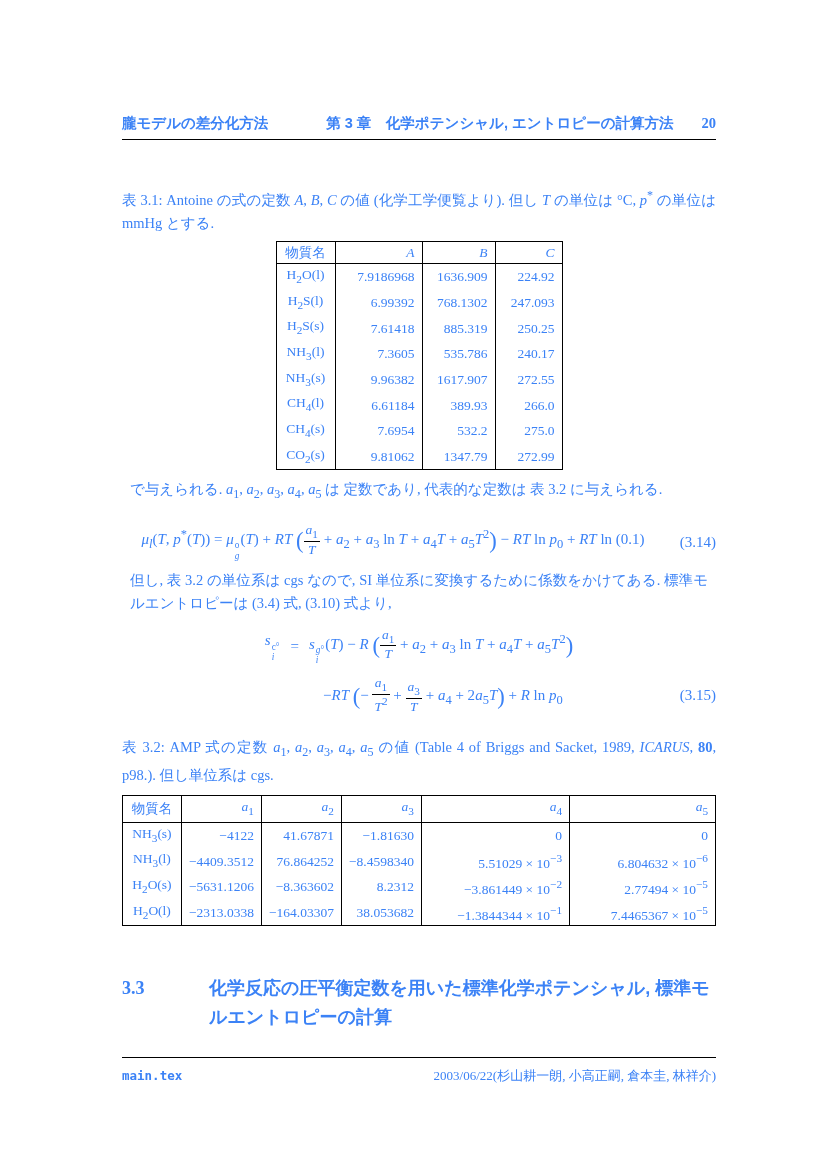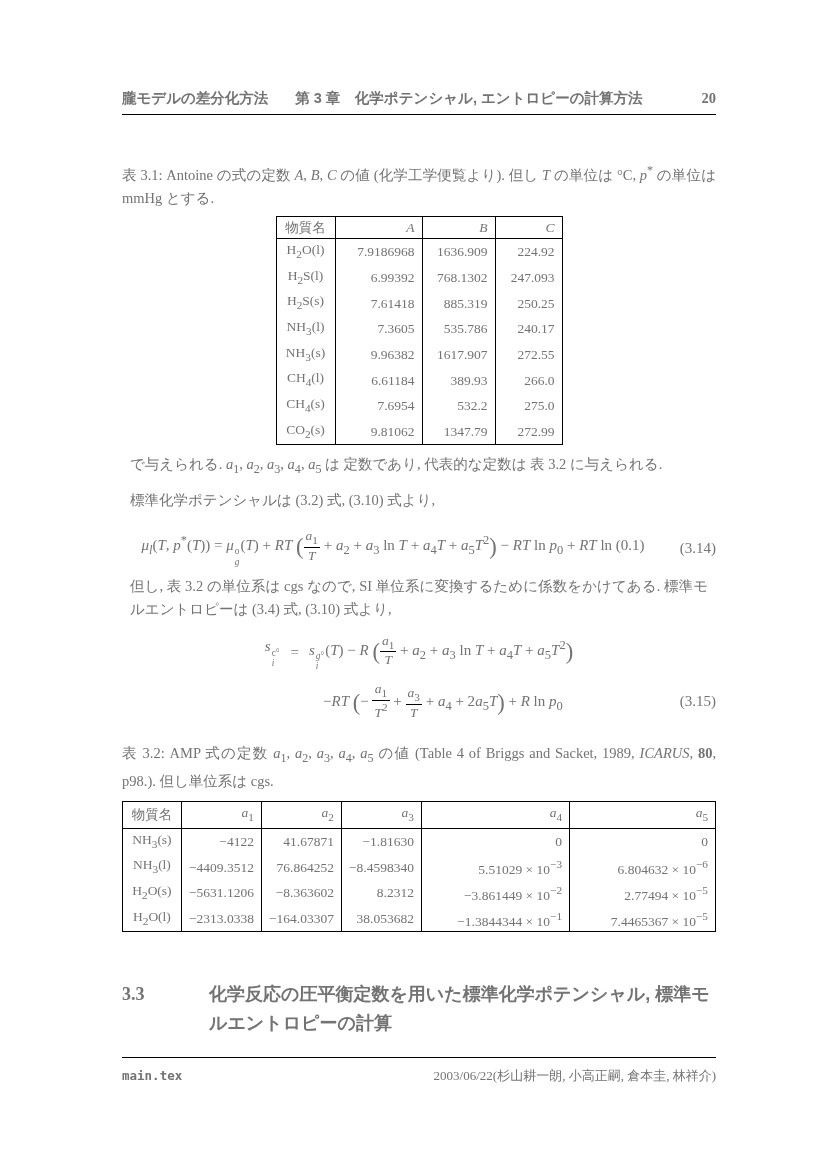--- a/index.html
+++ b/index.html
@@ -1,33 +1,33 @@
 <!DOCTYPE html>
 <html lang="ja"><head>
 <meta charset="utf-8">
 <style>
   html,body{margin:0;padding:0;background:#ffffff;}
   .page{
     position:relative;
     width:826px;height:1169px;
-    background:#ffffff;color:#737373;
+    background:#ffffff;color:#3b82f6;
     box-sizing:border-box;
-    padding:88px 110px 0 122px;
+    padding:113px 110px 0 122px;
     font-family:"Liberation Serif","DejaVu Serif",serif;
     font-size:14.5px;line-height:23px;
     overflow:hidden;
   }
   
   .runhead{
     display:flex;justify-content:space-between;align-items:baseline;
     font-family:"Liberation Sans","DejaVu Sans",sans-serif;
     font-weight:700;font-size:14.5px;line-height:20px;
     border-bottom:1.5px solid #000;padding-bottom:6px;
   }
-  .runhead .right{display:flex;align-items:flex-end;gap:31px;}
+  .runhead .right{display:flex;align-items:flex-end;}
   .runhead .pagenum{margin-left:28px;font-family:"Liberation Serif","DejaVu Serif",serif;}
   
   .caption{margin:44px 0 0 0;text-align:justify;}
   .caption2{margin:22px 0 0 0;text-align:justify;}
   p.body{margin:8px;text-align:justify;}
   .p1{margin-top:34px;}
   .p2{margin-top:15px;}
   .p3{margin-top:10px;}
   .p4{margin-top:18px;}
   
@@ -151,21 +151,20 @@
             <td class="num">9.81062</td>
             <td class="num">1347.79</td>
             <td class="num">272.99</td>
           </tr>
         </tbody>
       </table>
   </div>
 
   <p class="body p1">で与えられる. <i>a</i><sub>1</sub>, <i>a</i><sub>2</sub>, <i>a</i><sub>3</sub>, <i>a</i><sub>4</sub>, <i>a</i><sub>5</sub> は 定数であり, 代表的な定数は 表 3.2 に与えられる.</p>
 
-  <p class="body p2">標準化学ポテンシャルは (3.2) 式, (3.10) 式より,</p>
 
   <div class="eq eq314">
     <span><i>μ</i><sub><i>l</i></sub>(<i>T</i>, <i>p</i><sup>*</sup>(<i>T</i>)) = <i>μ</i><span class="ss">
           <span>o</span>
           <span><i>g</i></span>
         </span>(<i>T</i>) + <i>RT</i> <span class="bp">(</span><span class="frac"><span class="fn"><i>a</i><sub>1</sub></span><span class="fd"><i>T</i></span></span> + <i>a</i><sub>2</sub> + <i>a</i><sub>3</sub> ln <i>T</i> + <i>a</i><sub>4</sub><i>T</i> + <i>a</i><sub>5</sub><i>T</i><sup>2</sup><span class="bp">)</span> − <i>RT</i> ln <i>p</i><sub>0</sub> + <i>RT</i> ln (0.1)</span>
     <span class="eqnum">(3.14)</span>
   </div>
 
   <p class="body p3">但し, 表 3.2 の単位系は cgs なので, SI 単位系に変換するために係数をかけてある. 標準モルエントロピーは (3.4) 式, (3.10) 式より,</p>

